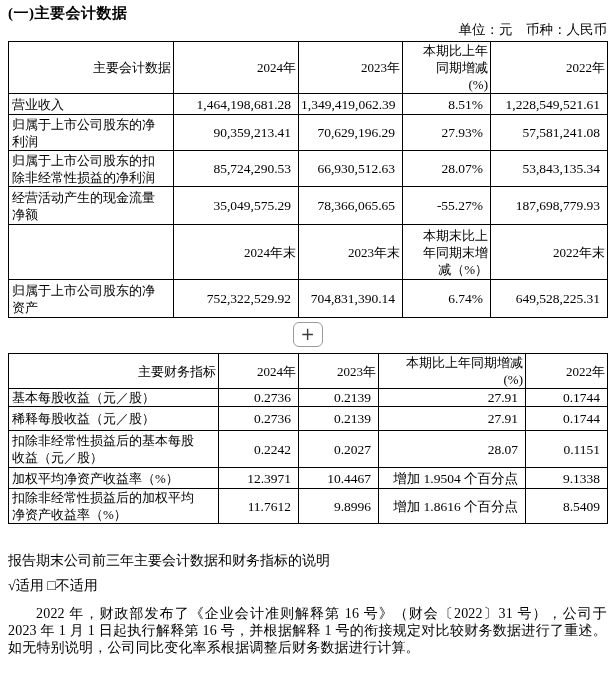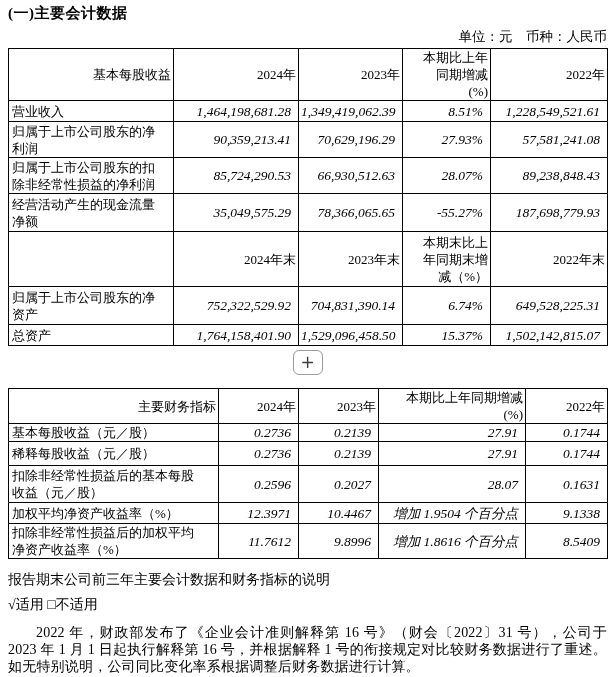--- a/index.html
+++ b/index.html
@@ -1,24 +1,24 @@
 <!DOCTYPE html>
 <html><head>
 <meta charset="utf-8">
 <style>
   html,body{margin:0;padding:0;background:#fff;color:#000;}
   body{width:615px;height:677px;overflow:hidden;font-family:"Liberation Serif","DejaVu Serif",serif;}
   .page{padding:4px 8px 0 8px;width:599px;}
   .sec-title{font-size:15px;font-weight:bold;line-height:18px;letter-spacing:0.5px;}
-  .unit-note{font-size:13.5px;text-align:right;line-height:16px;margin:7px 0 3px 0;}
+  .unit-note{font-size:13.5px;text-align:right;line-height:16px;margin:0 0 3px 0;}
   table{border-collapse:collapse;table-layout:fixed;width:599px;}
   td{border:1px solid #000;font-size:13px;line-height:17px;vertical-align:middle;padding:0 2px;overflow:hidden;white-space:pre-line;}
   td.hdr{text-align:right;}
   td.lbl{text-align:left;padding-left:3px;}
-  td.num{text-align:right;padding-right:7px;font-size:13.5px;font-style:italic;}
+  td.num{text-align:right;padding-right:7px;font-size:13.5px;}
   
   .t1 col:nth-child(1){width:165px;}
   .t1 col:nth-child(2){width:125px;}
   .t1 col:nth-child(3){width:104px;}
   .t1 col:nth-child(4){width:88px;}
   .t1 col:nth-child(5){width:117px;}
   
   .t2 col:nth-child(1){width:210px;}
   .t2 col:nth-child(2){width:80px;}
   .t2 col:nth-child(3){width:80px;}
@@ -26,22 +26,22 @@
   .t2 col:nth-child(5){width:82px;}
   tr.h49{height:49px;} tr.h55{height:55px;} tr.h21{height:21px;}
   tr.h36{height:36px;} tr.h38{height:38px;}
   tr.h35{height:35px;} tr.h18{height:18px;padding-left:38px;} tr.h19{height:24px;}
   tr.h37{height:37px;} tr.h34{height:34px;}
   .plus-row{position:relative;height:32px;}
   .plus-btn{position:absolute;left:50%;top:4px;transform:translateX(-50%);
     width:30px;height:25px;background:#fff;border:1px solid #9b9b9b;border-radius:6px;
     display:flex;align-items:center;justify-content:center;cursor:pointer;
     font-family:"DejaVu Sans","Liberation Sans",sans-serif;font-size:17px;color:#3c3c3c;line-height:1;padding:0;}
-  .t2-wrap{margin-top:10px;}
-  .note-heading{font-size:14px;line-height:17px;margin-top:12px;}
+  .t2-wrap{margin-top:3px;}
+  .note-heading{font-size:14px;line-height:17px;margin-top:28px;}
   .applicability{font-size:14px;line-height:17px;margin-top:8px;}
   .note-para{font-size:14px;line-height:17px;margin-top:11px;text-align:justify;text-indent:28px;
     letter-spacing:0.2px;}
 </style>
 </head>
 <body>
 
 <div class="page">
 
   <div class="sec-title">(一)主要会计数据</div>
@@ -50,21 +50,21 @@
   <table class="t1">
     <colgroup>
         <col>
         <col>
         <col>
         <col>
         <col>
       </colgroup>
     <tbody>
         <tr class="h49">
-      <td class="hdr">基本每股收益</td>
+      <td class="hdr">主要会计数据</td>
       <td class="hdr">2024年</td>
       <td class="hdr">2023年</td>
       <td class="hdr">本期比上年
 同期增减
 (%)</td>
       <td class="hdr">2022年</td>
     </tr>
     <tr class="h21">
       <td class="lbl">营业收入</td>
       <td class="num">1,464,198,681.28</td>
@@ -79,21 +79,21 @@
       <td class="num">70,629,196.29</td>
       <td class="num">27.93%</td>
       <td class="num">57,581,241.08</td>
     </tr>
     <tr class="h36">
       <td class="lbl">归属于上市公司股东的扣
 除非经常性损益的净利润</td>
       <td class="num">85,724,290.53</td>
       <td class="num">66,930,512.63</td>
       <td class="num">28.07%</td>
-      <td class="num">89,238,848.43</td>
+      <td class="num">53,843,135.34</td>
     </tr>
     <tr class="h38">
       <td class="lbl">经营活动产生的现金流量
 净额</td>
       <td class="num">35,049,575.29</td>
       <td class="num">78,366,065.65</td>
       <td class="num">-55.27%</td>
       <td class="num">187,698,779.93</td>
     </tr>
     <tr class="h55">
@@ -105,27 +105,20 @@
 减（%）</td>
       <td class="hdr">2022年末</td>
     </tr>
     <tr class="h38">
       <td class="lbl">归属于上市公司股东的净
 资产</td>
       <td class="num">752,322,529.92</td>
       <td class="num">704,831,390.14</td>
       <td class="num">6.74%</td>
       <td class="num">649,528,225.31</td>
-    </tr>
-    <tr class="h21">
-      <td class="lbl">总资产</td>
-      <td class="num">1,764,158,401.90</td>
-      <td class="num">1,529,096,458.50</td>
-      <td class="num">15.37%</td>
-      <td class="num">1,502,142,815.07</td>
     </tr>
   </tbody>
     </table>
 
   <div class="plus-row">
     <button class="plus-btn">
         <span>+</span>
       </button>
   </div>
 
@@ -158,24 +151,24 @@
     <tr class="h19">
       <td class="lbl">稀释每股收益（元／股）</td>
       <td class="num">0.2736</td>
       <td class="num">0.2139</td>
       <td class="num">27.91</td>
       <td class="num">0.1744</td>
     </tr>
     <tr class="h37">
       <td class="lbl">扣除非经常性损益后的基本每股
 收益（元／股）</td>
-      <td class="num">0.2596</td>
+      <td class="num">0.2242</td>
       <td class="num">0.2027</td>
       <td class="num">28.07</td>
-      <td class="num">0.1631</td>
+      <td class="num">0.1151</td>
     </tr>
     <tr class="h21">
       <td class="lbl">加权平均净资产收益率（%）</td>
       <td class="num">12.3971</td>
       <td class="num">10.4467</td>
       <td class="num">增加 1.9504 个百分点</td>
       <td class="num">9.1338</td>
     </tr>
     <tr class="h34">
       <td class="lbl">扣除非经常性损益后的加权平均

